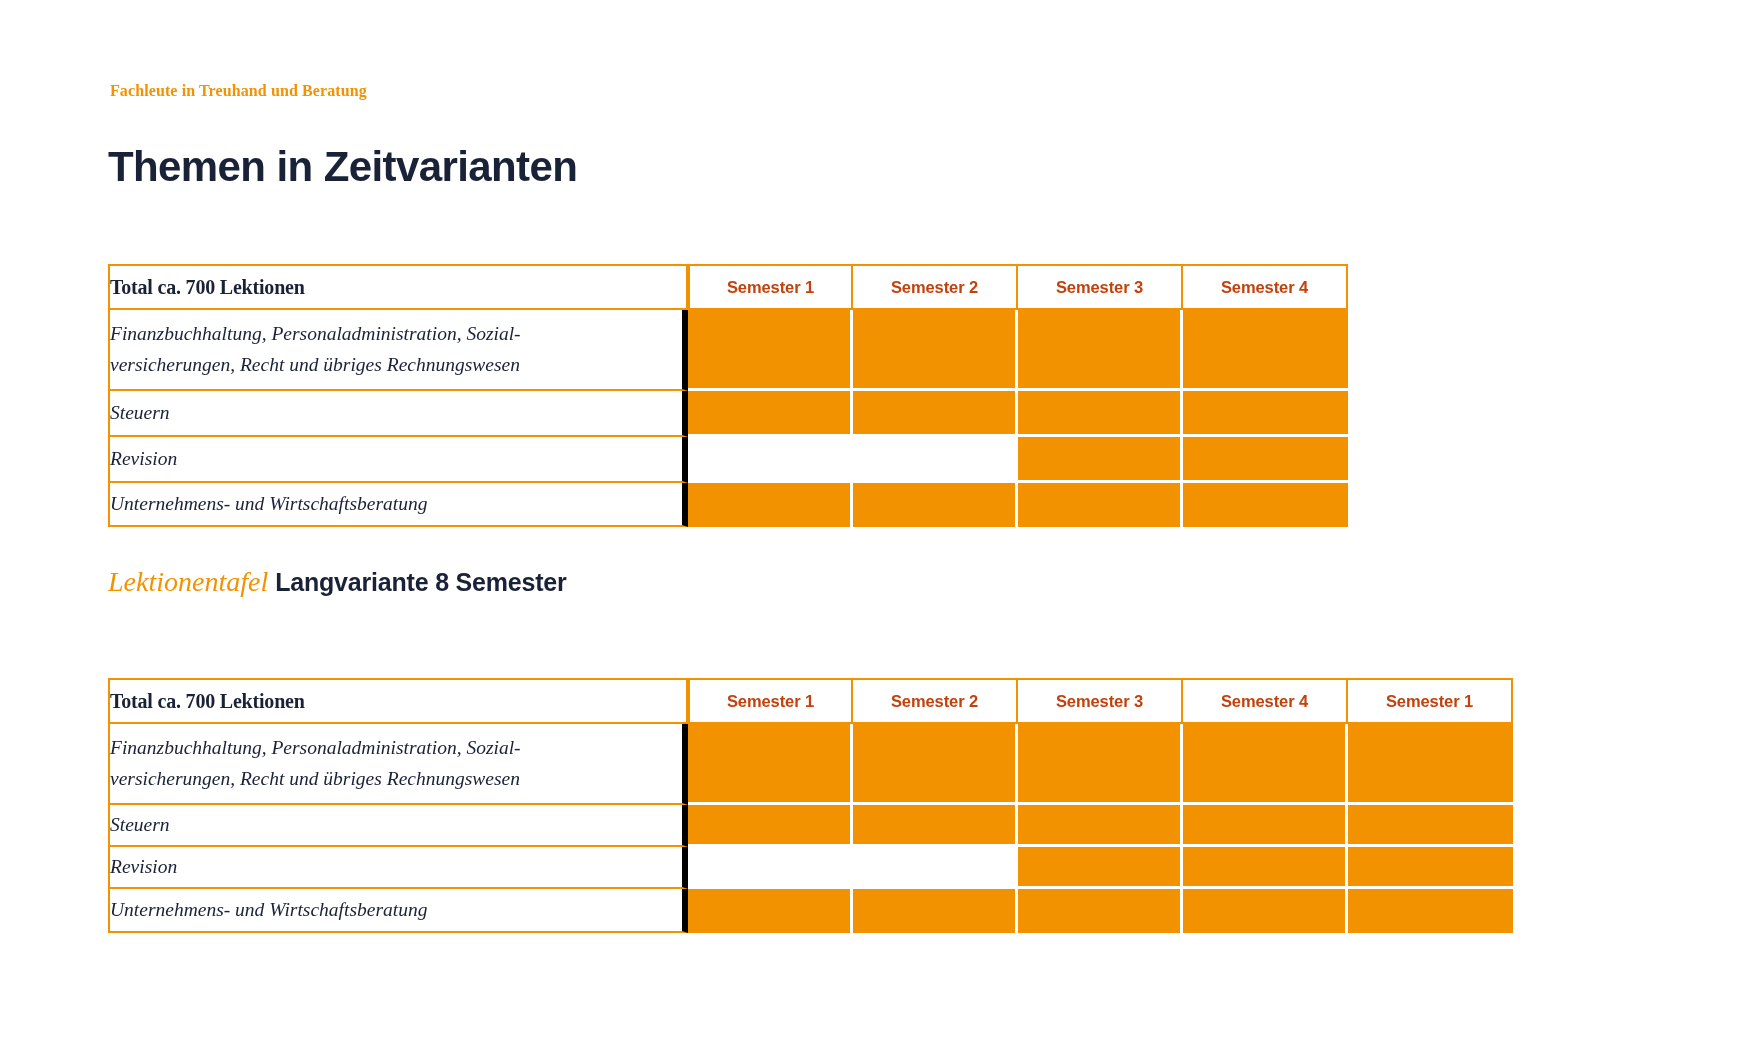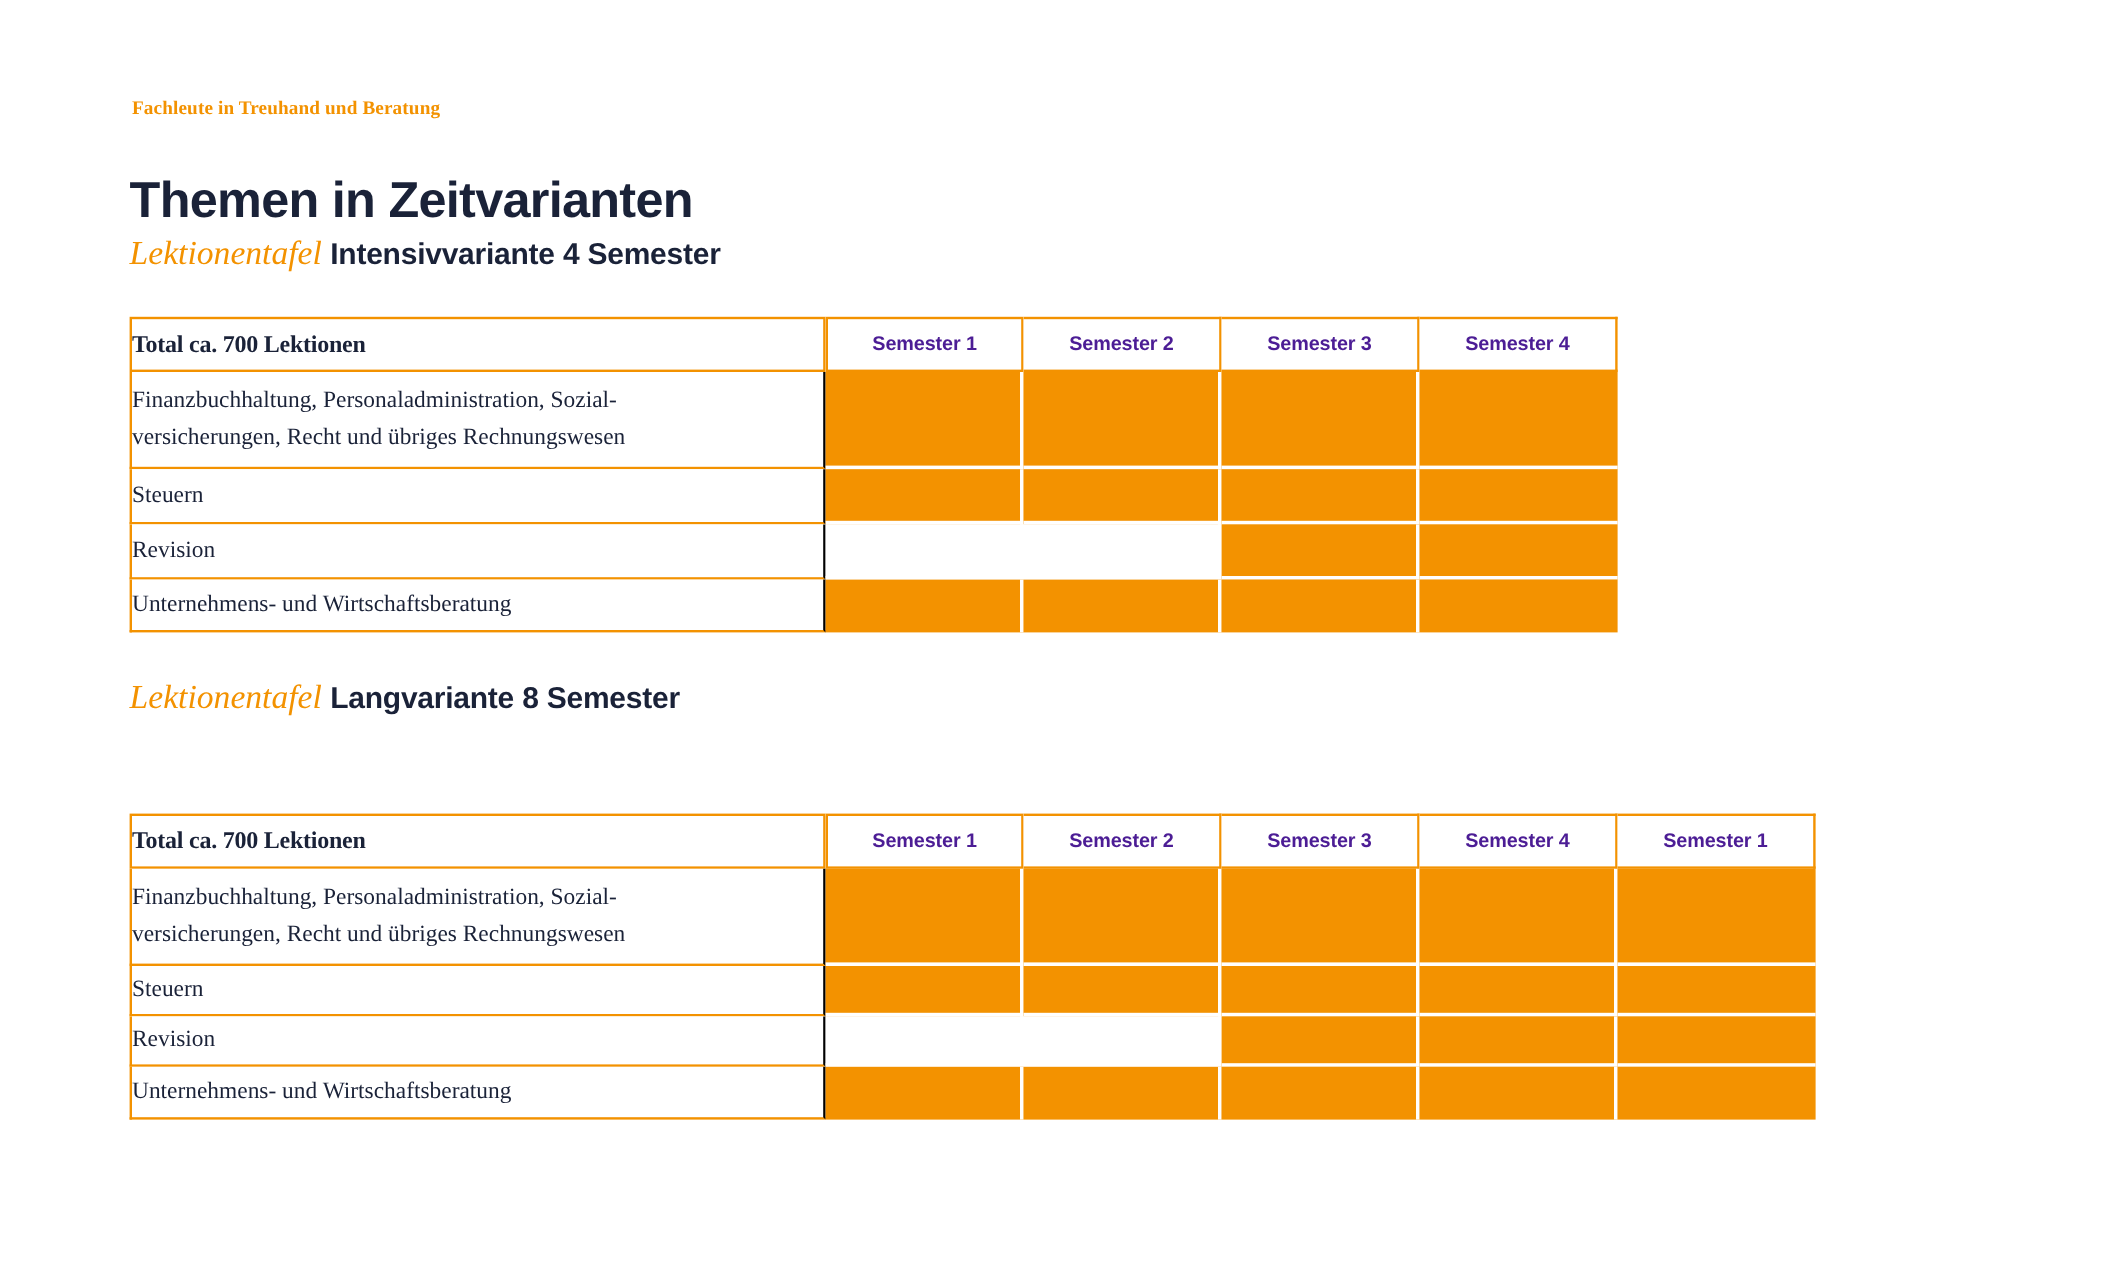--- a/index.html
+++ b/index.html
@@ -131,36 +131,37 @@
   }
   .lbl-cell {
     text-align: left;
     font-family: "Liberation Serif", serif;
     font-weight: 400;
     font-size: 19.5px;
     color: #1A2238;
     padding-left: 14px;
     padding-right: 10px;
     border-left: 2px solid #F39200;
-    border-right: 2px solid #000000;
+    border-right: 6px solid #000000;
     border-bottom: 2px solid #F39200;
     background: #ffffff;
     line-height: 1.55;
+    font-style: italic;
   }
   .lbl-cell.first-body {
     border-top: none;
   }
 
   
   .sem-head {
     text-align: center;
     font-family: "Liberation Sans", sans-serif;
     font-weight: 700;
     font-size: 16.5px;
-    color: #4c1d95;
+    color: #c2410c;
     background: #ffffff;
     border: 2px solid #F39200;
     border-left: none;
     letter-spacing: -0.1px;
   }
   .sem-head.first-sem {
     border-left: 2px solid #F39200;
   }
 
   
@@ -179,23 +180,20 @@
 </style>
 </head>
 <body>
 
 <div class="page">
 
 
   <div class="eyebrow">Fachleute in Treuhand und Beratung</div>
   <h1 class="page-title">Themen in Zeitvarianten</h1>
 
-  <div class="section-head" style="top:196px;">
-    <span class="sh-italic">Lektionentafel</span><span class="sh-bold">Intensivvariante 4 Semester</span>
-  </div>
 
   <table class="tbl" style="left:108px; top:264px; width:1240px;">
     <colgroup>
       <col style="width:580px">
       <col style="width:165px">
         <col style="width:165px">
         <col style="width:165px">
         <col style="width:165px">
     </colgroup>
     <thead>

